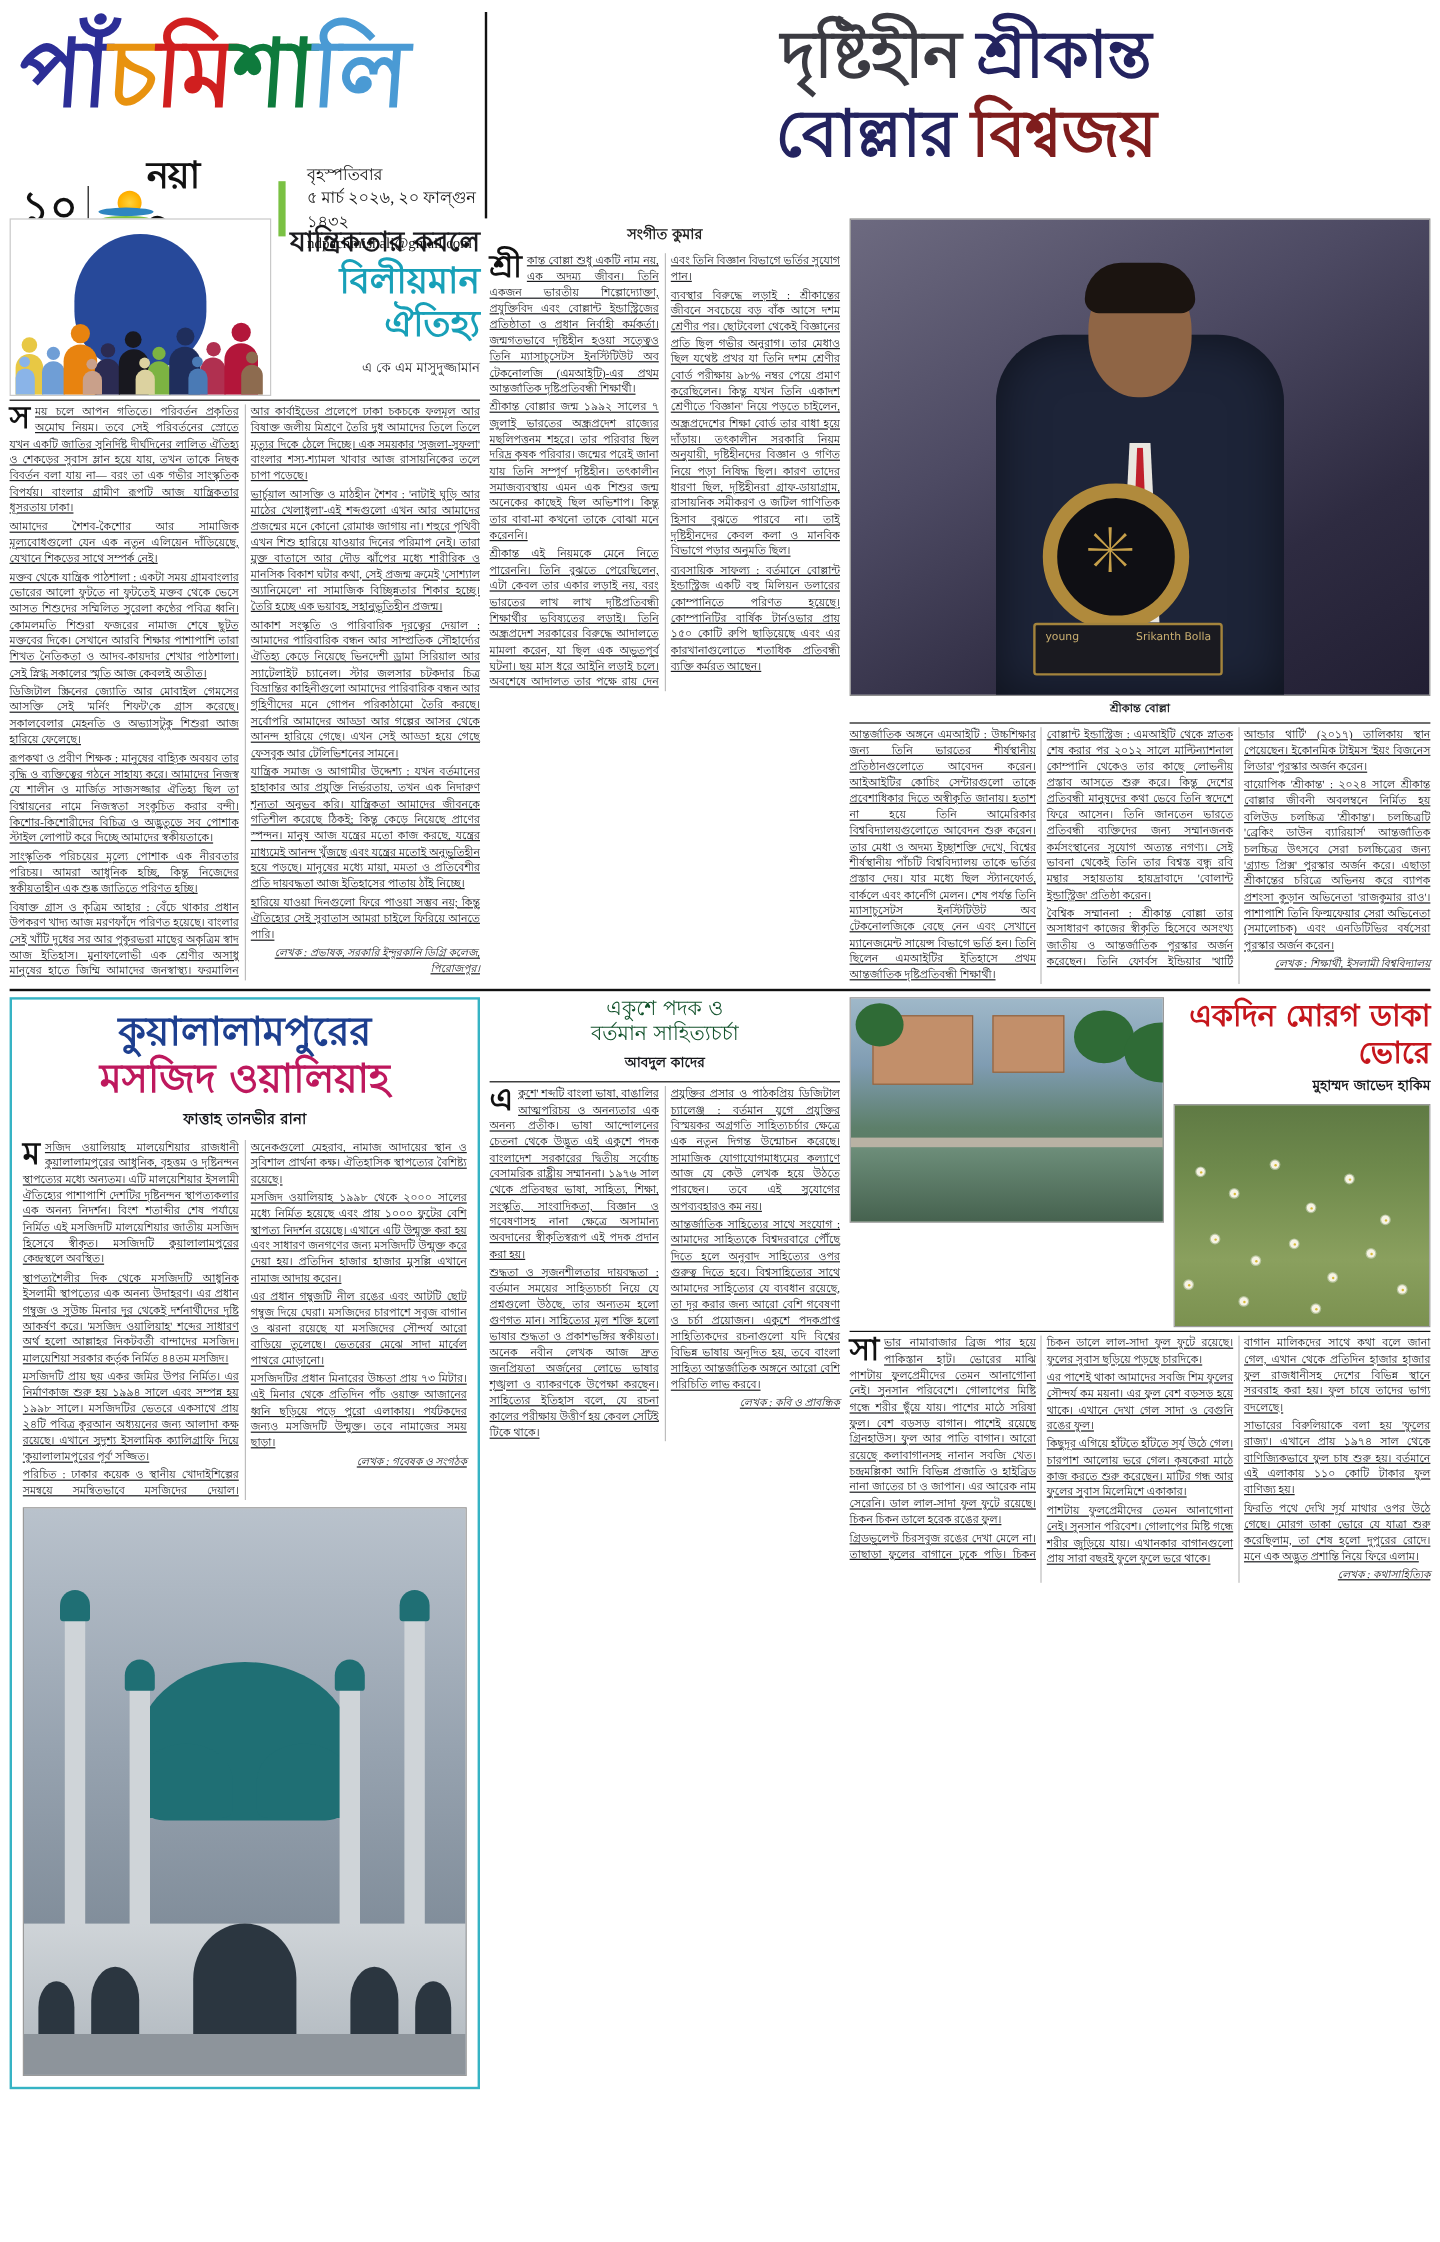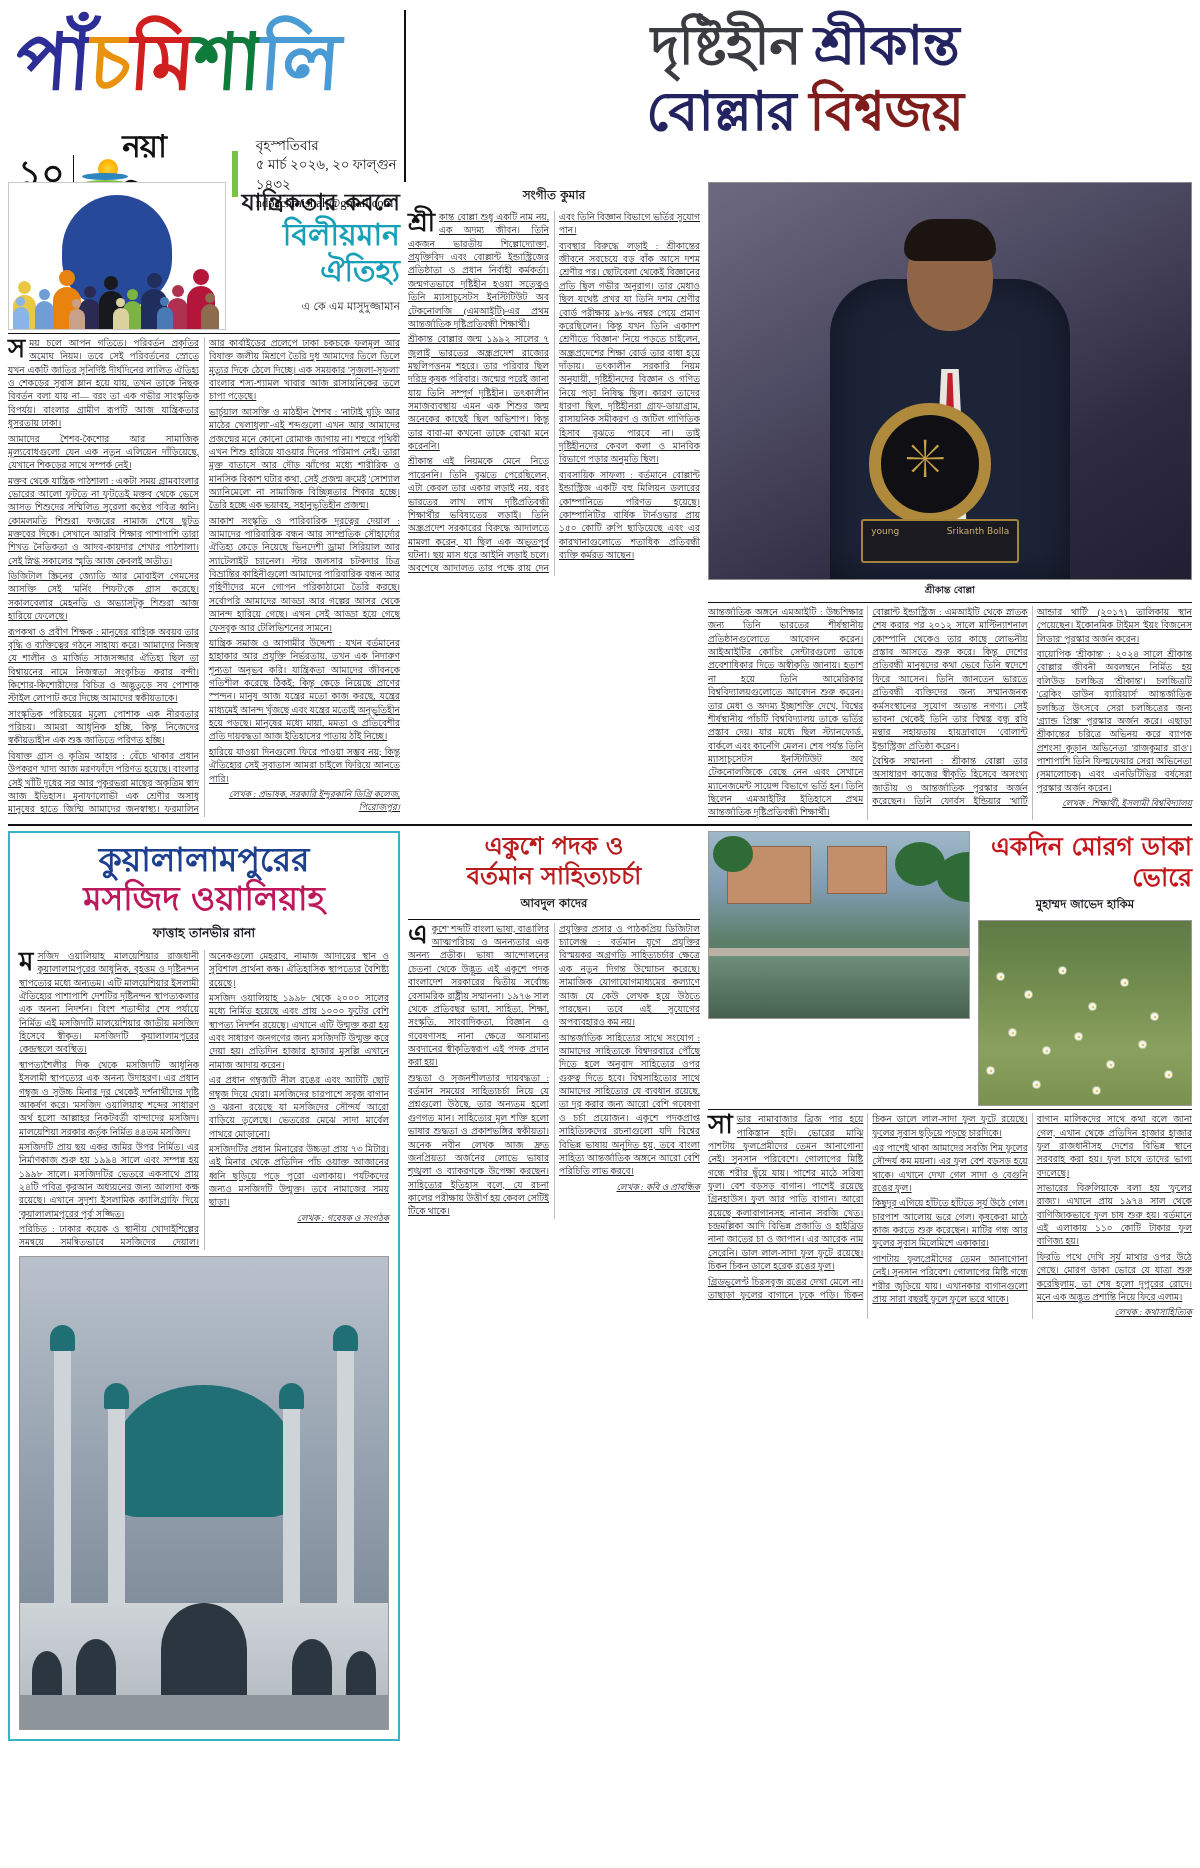--- a/index.html
+++ b/index.html
@@ -154,28 +154,28 @@
   }
   .dome { position:absolute; background:#1f6f74; border-radius:50% 50% 12% 12%; }
   .minaret { position:absolute; bottom:92px; width:17px; background:#cfd4d8; }
   .minaret::before { content:""; position:absolute; left:-4px; top:-22px; width:25px; height:26px;
                      background:#1f6f74; border-radius:50% 50% 10% 10%; }
   .mosque-base { position:absolute; left:0; right:0; bottom:0; height:126px;
                  background:linear-gradient(180deg,#cfd4d8 0%,#aeb6bd 100%); }
   .arch { position:absolute; bottom:0; background:#2b3640; border-radius:50% 50% 0 0; }
   .plaza { position:absolute; left:0; right:0; bottom:0; height:34px; background:#8d949b; }
 
-  .h-21 { text-align:center; font-family:"DejaVu Sans",sans-serif; font-weight:bold;
-          font-size:24px; color:#b91c1c; line-height:1.25; }
+  .h-21 { text-align:center; font-family:"DejaVu Sans",sans-serif; font-weight:normal;
+          font-size:17px; color:#14532d; line-height:1.25; }
   .by-c { text-align:center; font-family:"DejaVu Sans",sans-serif; font-weight:bold;
           font-size:11.5px; margin:4px 0 5px; }
 
   .h-red { text-align:right; font-family:"DejaVu Sans",sans-serif; font-weight:bold;
            font-size:25px; color:#c5161c; line-height:1.25; }
-  .by-r { text-align:center; font-family:"DejaVu Sans",sans-serif; font-weight:bold;
+  .by-r { text-align:right; font-family:"DejaVu Sans",sans-serif; font-weight:bold;
           font-size:11.5px; margin:3px 0 5px; }
 
   .pond {
     width:100%; height:188px; position:relative; overflow:hidden; border:1px solid #9a9a9a;
     background:linear-gradient(180deg,#9fb8c9 0%,#7f9cb2 30%,#5d7f6a 58%,#4e7052 100%);
   }
   .pond-bld { position:absolute; top:14px; background:#c28f6a; border:1px solid #8d6343; }
   .pond-tree{ position:absolute; border-radius:50%; background:#2f6b36; }
   .pond-water{ position:absolute; left:0; right:0; bottom:0; height:62px;
                background:linear-gradient(180deg,#6d8e7a 0%,#46624f 100%); }

